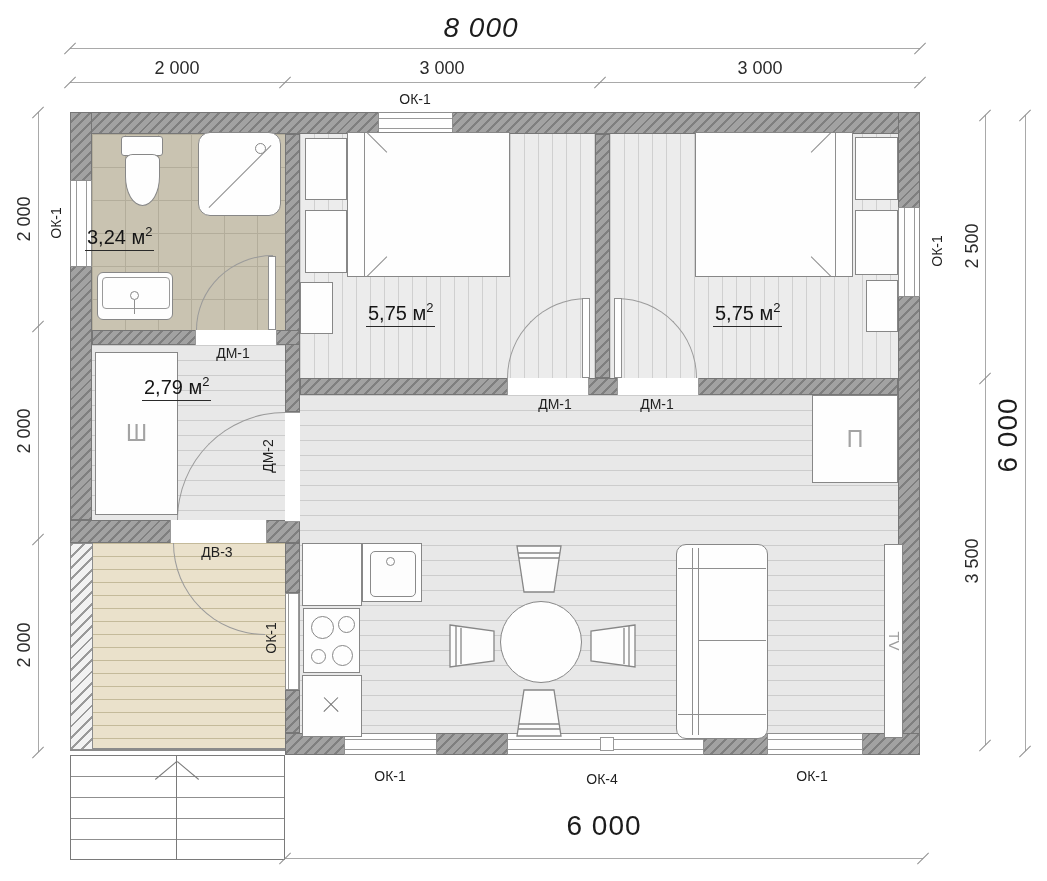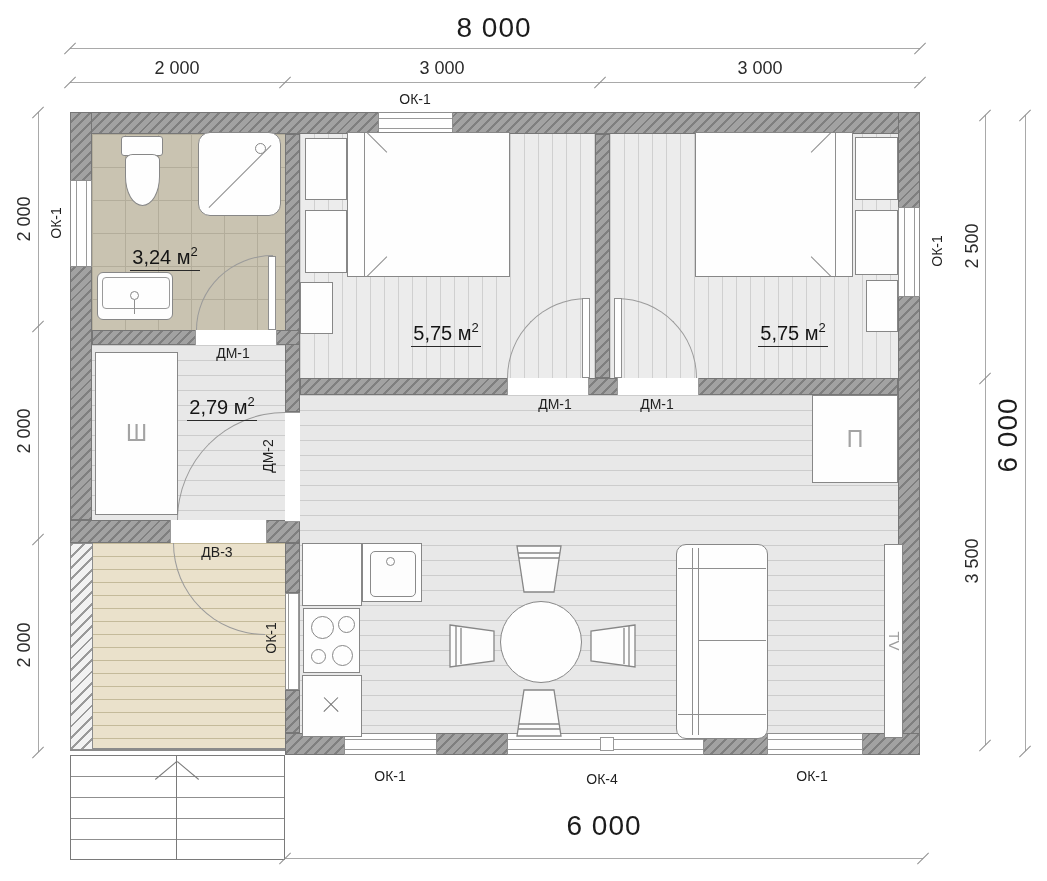--- a/index.html
+++ b/index.html
@@ -46,21 +46,21 @@
   .circ{position:absolute;border:1.3px solid #878787;border-radius:50%;background:#fefefe;box-sizing:border-box;}
   .glabel{color:#a3a3a3;font-size:23px;display:flex;align-items:center;justify-content:center;}
   
   .dline{position:absolute;background:#a9a9a9;}
   .tick{position:absolute;width:16px;height:1px;background:#8f8f8f;transform:rotate(-45deg);}
   .dimbig{position:absolute;font-size:28px;color:#1c1c1c;text-align:center;letter-spacing:1px;}
   .dimseg{position:absolute;font-size:18px;color:#2b2b2b;text-align:center;}
   .vrot{transform:rotate(-90deg);}
   .oplabel{position:absolute;font-size:14px;color:#1f1f1f;text-align:center;}
   .vlabel{position:absolute;width:80px;height:18px;line-height:18px;text-align:center;}
-  .area{position:absolute;width:160px;text-align:center;font-size:20px;color:#151515;margin-top:20px;}
+  .area{position:absolute;width:160px;text-align:left;font-size:20px;color:#151515;}
   .area .u{display:inline-block;border-bottom:1.5px solid #2a2a2a;padding:0 2px 1px;}
   .area sup{font-size:13px;}
   svg.chair{position:absolute;}
 </style>
 </head>
 <body>
 
 <div id="canvas">
 
   <div class="floor-tile" style="left:92px;top:134px;width:193px;height:196px;"></div>
@@ -227,21 +227,21 @@
   <div class="vlabel oplabel vrot" style="left:231px;top:629px;">ОК-1</div>
   <div class="oplabel" style="left:360px;top:768px;width:60px;">ОК-1</div>
   <div class="oplabel" style="left:572px;top:771px;width:60px;">ОК-4</div>
   <div class="oplabel" style="left:782px;top:768px;width:60px;">ОК-1</div>
   <div class="oplabel" style="left:203px;top:345px;width:60px;">ДМ-1</div>
   <div class="oplabel" style="left:525px;top:396px;width:60px;">ДМ-1</div>
   <div class="oplabel" style="left:627px;top:396px;width:60px;">ДМ-1</div>
   <div class="vlabel oplabel vrot" style="left:228px;top:447px;">ДМ-2</div>
   <div class="oplabel" style="left:187px;top:544px;width:60px;">ДВ-3</div>
 
-  <div class="dimbig" style="left:429px;top:12px;width:130px;">8 000</div>
+  <div class="dimbig" style="left:416px;top:12px;width:130px;font-style:italic;">8 000</div>
   <div class="dline" style="left:70px;top:48px;width:850px;height:1px;"></div>
   <div class="tick" style="left:62px;top:48px;"></div>
   <div class="tick" style="left:912px;top:48px;"></div>
 
   <div class="dimseg" style="left:142px;top:58px;width:70px;">2 000</div>
   <div class="dimseg" style="left:407px;top:58px;width:70px;">3 000</div>
   <div class="dimseg" style="left:725px;top:58px;width:70px;">3 000</div>
   <div class="dline" style="left:70px;top:82px;width:850px;height:1px;"></div>
   <div class="tick" style="left:62px;top:82px;"></div>
   <div class="tick" style="left:277px;top:82px;"></div>

